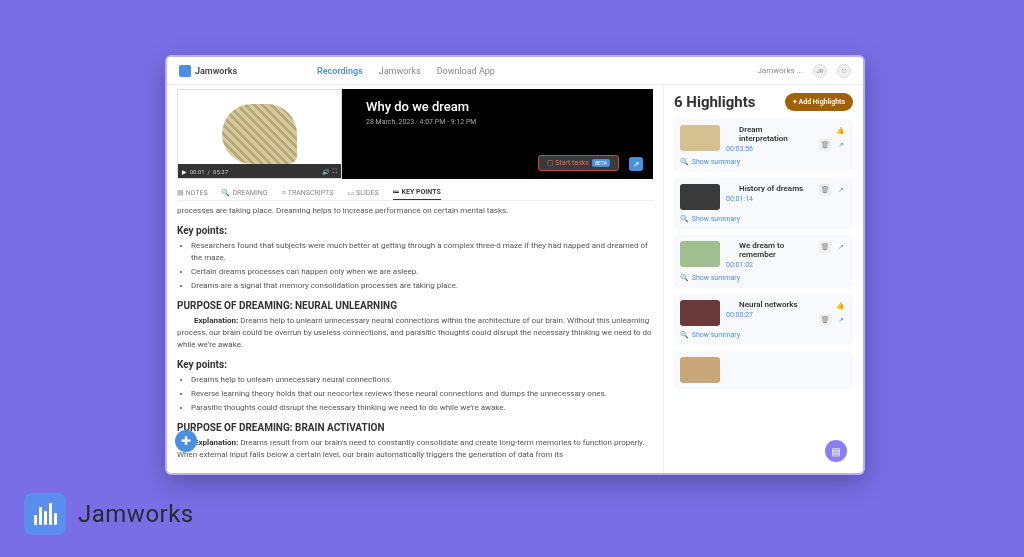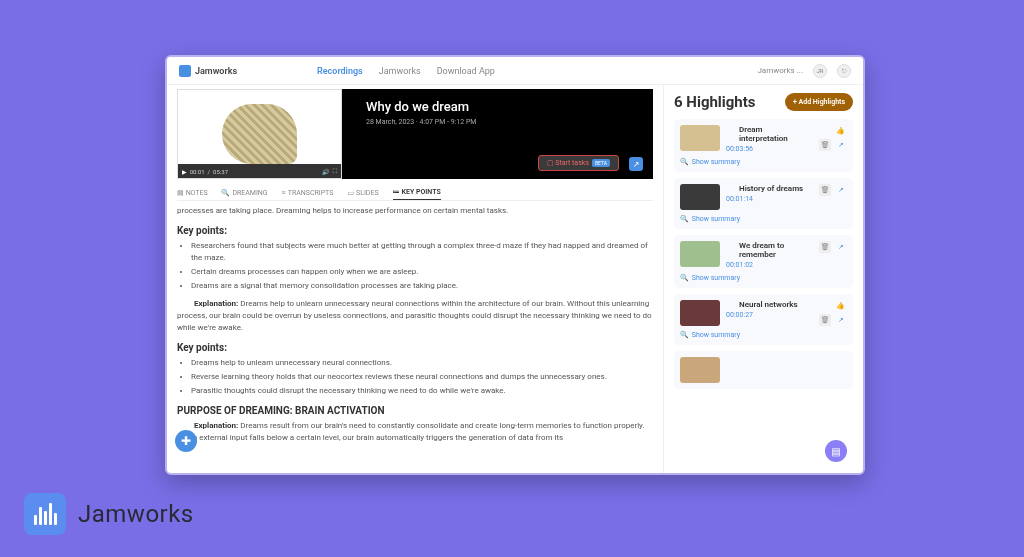--- a/index.html
+++ b/index.html
@@ -135,20 +135,21 @@
       </div>
 
       <div class="doc">
         <p>processes are taking place. Dreaming helps to increase performance on certain mental tasks.</p>
         <div class="doc-h">Key points:</div>
         <ul>
           <li>Researchers found that subjects were much better at getting through a complex three-d maze if they had napped and dreamed of the maze.</li>
           <li>Certain dreams processes can happen only when we are asleep.</li>
           <li>Dreams are a signal that memory consolidation processes are taking place.</li>
         </ul>
+        <div class="doc-h caps">PURPOSE OF DREAMING: NEURAL UNLEARNING</div>
         <p><strong>Explanation:</strong> <span>Dreams help to unlearn unnecessary neural connections within the architecture of our brain. Without this unlearning process, our brain could be overrun by useless connections, and parasitic thoughts could disrupt the necessary thinking we need to do while we're awake.</span></p>
         <div class="doc-h">Key points:</div>
         <ul>
           <li>Dreams help to unlearn unnecessary neural connections.</li>
           <li>Reverse learning theory holds that our neocortex reviews these neural connections and dumps the unnecessary ones.</li>
           <li>Parasitic thoughts could disrupt the necessary thinking we need to do while we're awake.</li>
         </ul>
         <div class="doc-h caps">PURPOSE OF DREAMING: BRAIN ACTIVATION</div>
         <p><strong>Explanation:</strong> <span>Dreams result from our brain's need to constantly consolidate and create long-term memories to function properly. When external input falls below a certain level, our brain automatically triggers the generation of data from its</span></p>
       </div>

